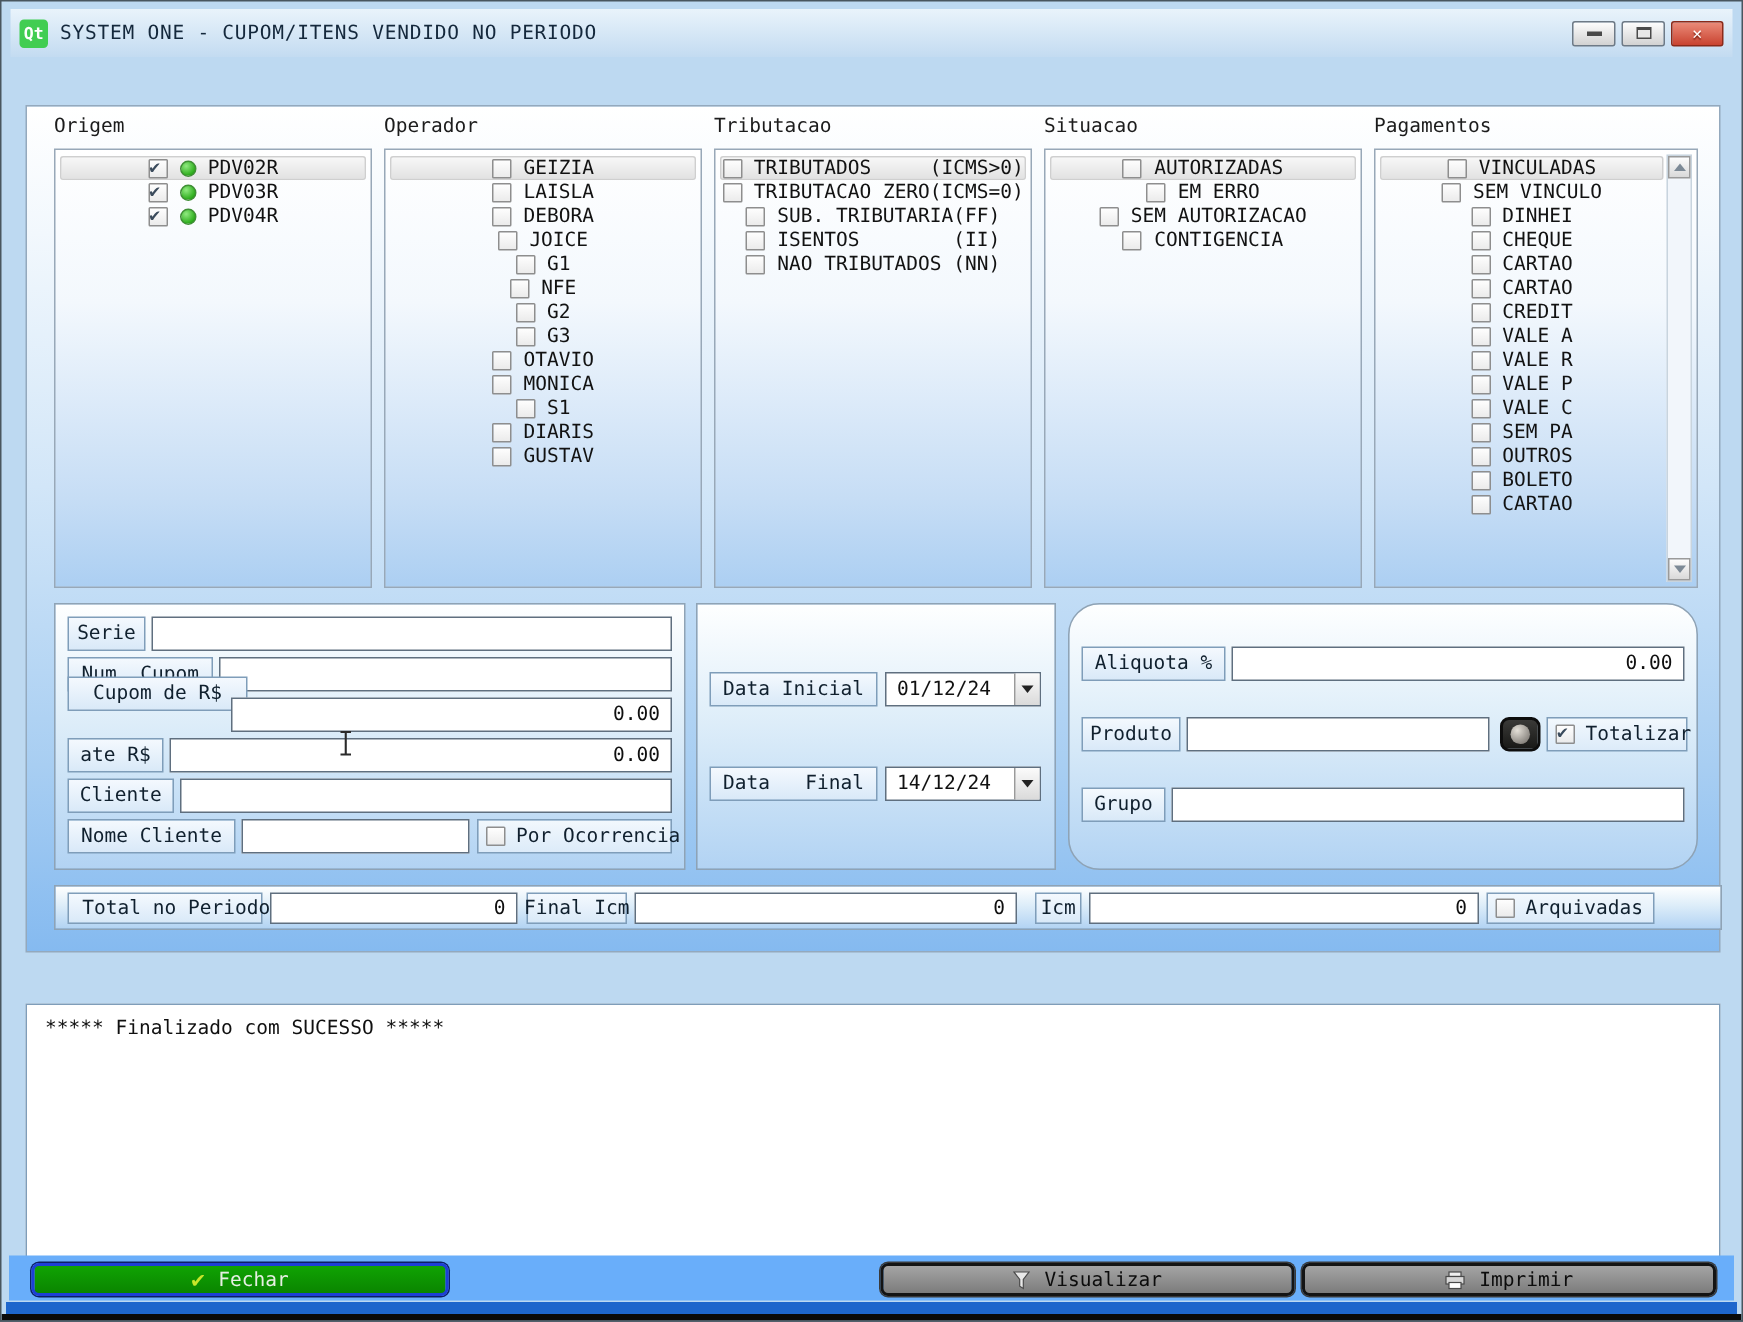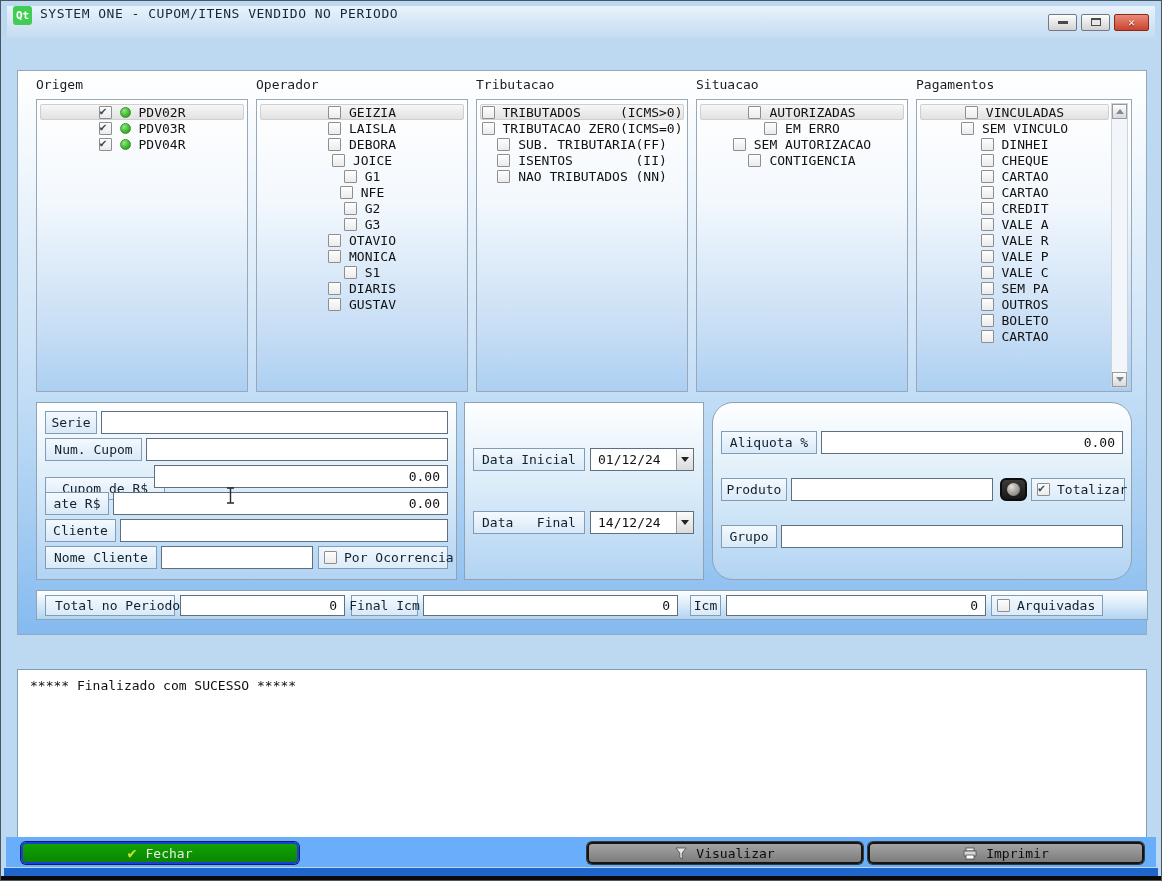--- a/index.html
+++ b/index.html
@@ -2,21 +2,21 @@
 <html><head>
 <meta charset="utf-8">
 <style>
   * { margin:0; padding:0; box-sizing:border-box; }
   html,body { background:#0a0a0a; }
   body { font-family:"DejaVu Sans Mono", monospace; }
   .window { position:relative; width:1162px; height:881px; background:#bdd9f1;
             border:1px solid #49565f; overflow:hidden; }
   
   .titlebar { position:absolute; left:6px; top:5px; right:6px; height:32px;
-              display:flex; 
+              display:flex; align-items:center;
               background:linear-gradient(#e9f3fb,#c3dbf1); }
   .qticon { width:19px; height:19px; border-radius:3px; background:#41cd52;
             color:#fff; font-weight:bold; font-size:11px; display:flex;
             align-items:center; justify-content:center; margin:0 8px 0 6px; }
   .wtitle { font-size:13px; color:#14283c; letter-spacing:0.5px; }
   .wincontrols { margin-left:auto; display:flex; align-items:center; margin-right:6px; }
   .wbtn { width:29px; height:17px; border:1px solid #6e7a86; border-radius:2px;
           background:linear-gradient(#fdfdfd,#d2d2d2); display:flex;
           align-items:center; justify-content:center; margin-left:4px; cursor:default; }
   .wbtn.close { width:35px; background:linear-gradient(#ea8b79,#c94330); border-color:#8a2a1a; }
@@ -306,21 +306,21 @@
             <i class="arr-dn"></i>
           </span>
       </div>
     </div>
 
     <div class="grp" style="left:18px; top:331px; width:421px; height:178px;">
       <div class="lbl" style="left:8px; top:8px; width:52px;">Serie</div>
       <input class="inp" style="left: 64px; top: 8px; width: 347px;" value="">
       <div class="lbl" style="left:8px; top:35px; width:97px;">Num. Cupom</div>
       <input class="inp" style="left: 109px; top: 35px; width: 302px;" value="">
-      <div class="lbl" style="left:8px; top:74px; width:120px;">Cupom de R$</div>
+      <div class="lbl" style="left:8px; top:48px; width:120px;">Cupom de R$</div>
       <input class="inp num" style="left: 117px; top: 62px; width: 294px;" value="0.00">
       <div class="lbl" style="left:8px; top:89px; width:64px;">ate R$</div>
       <input class="inp num" style="left: 76px; top: 89px; width: 335px;" value="0.00">
       <div class="lbl" style="left:8px; top:116px; width:71px;">Cliente</div>
       <input class="inp" style="left: 83px; top: 116px; width: 328px;" value="">
       <div class="lbl" style="left:8px; top:143px; width:112px;">Nome Cliente</div>
       <input class="inp" style="left: 124px; top: 143px; width: 152px;" value="">
       <div class="cbw" style="left:281px; top:143px; width:130px;">
         <span class="cb"></span>
         <span class="txt">Por Ocorrencia</span>

